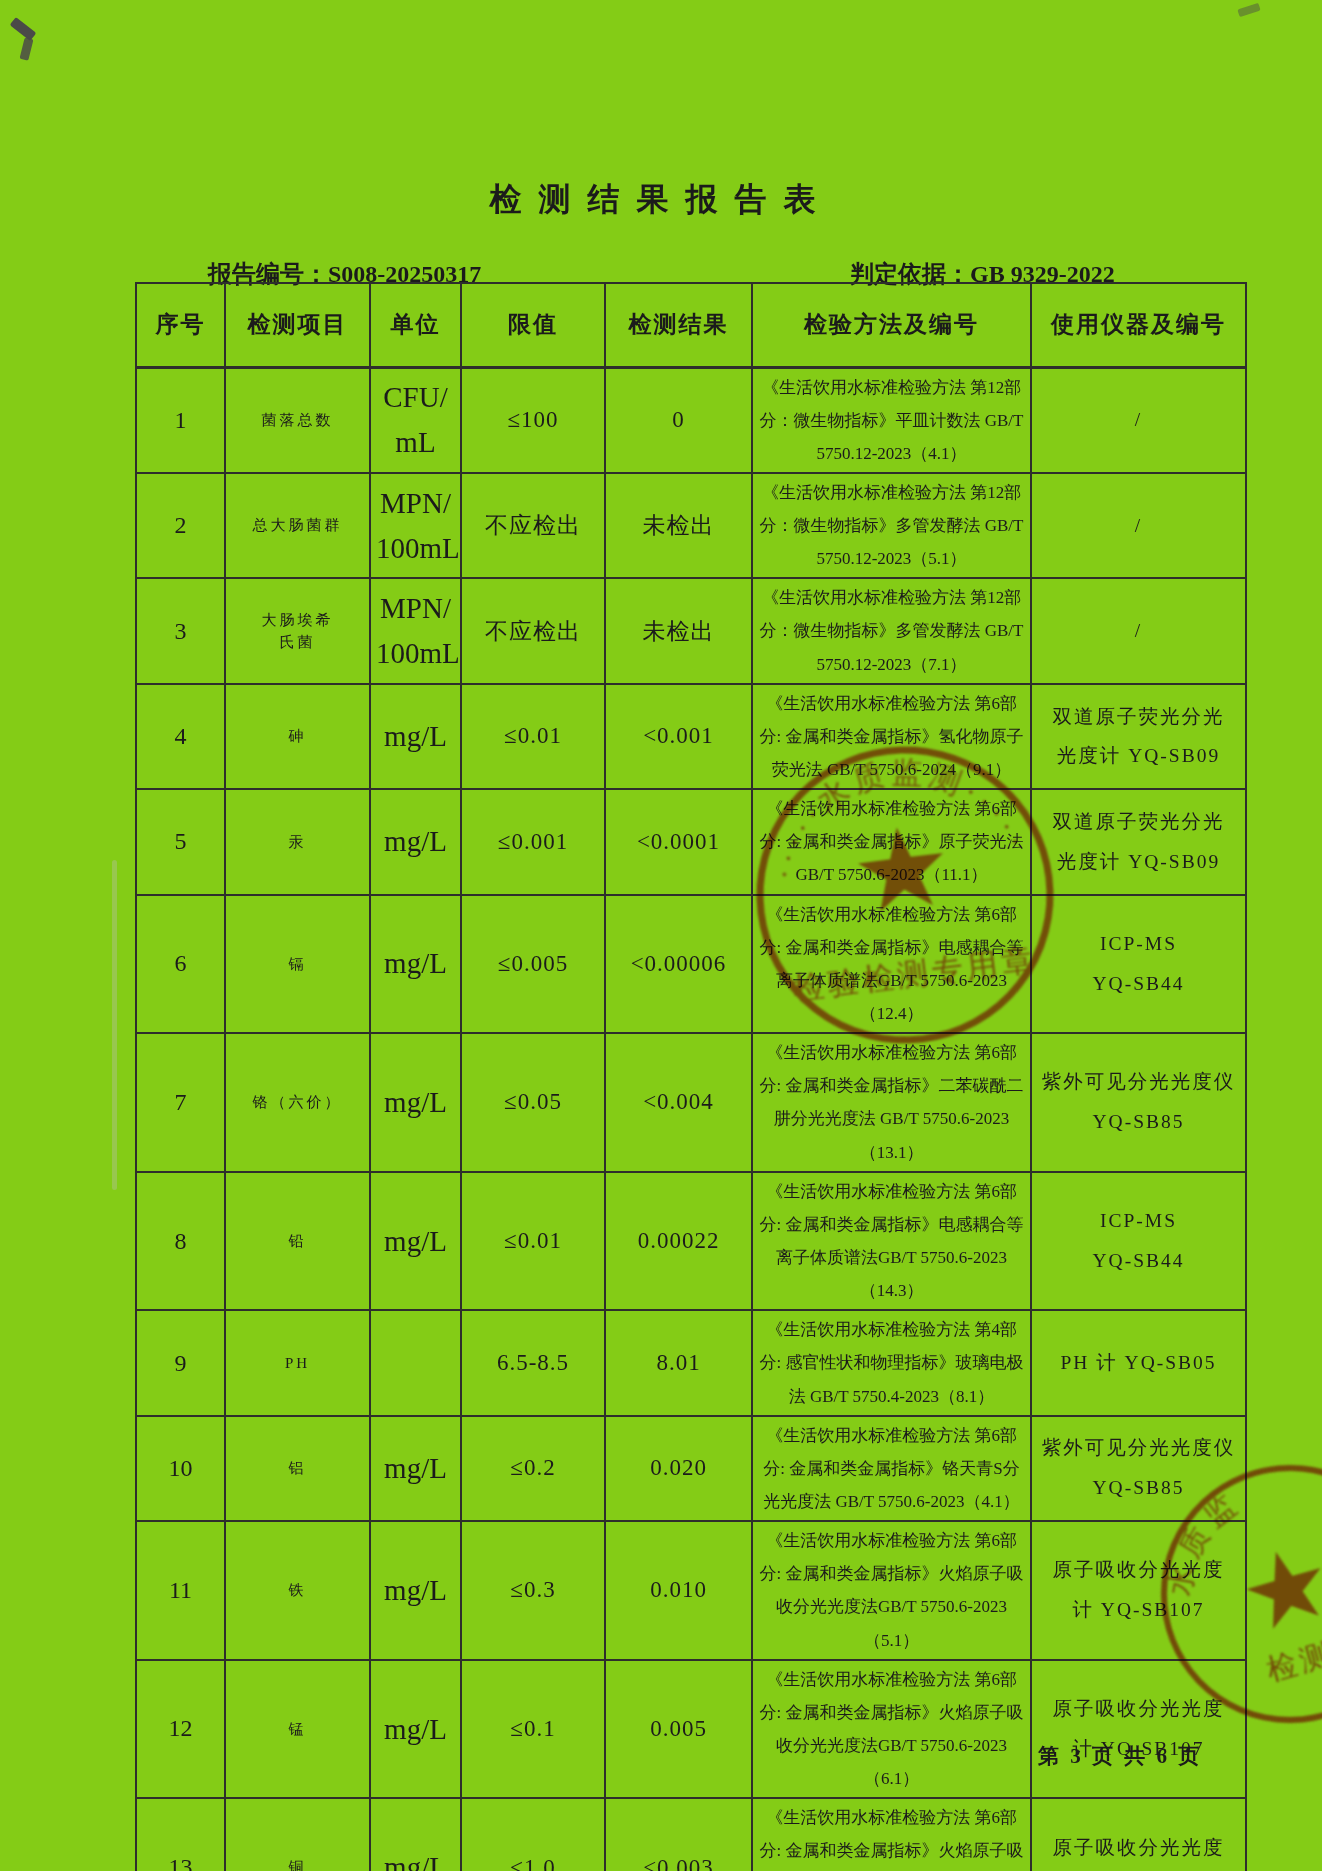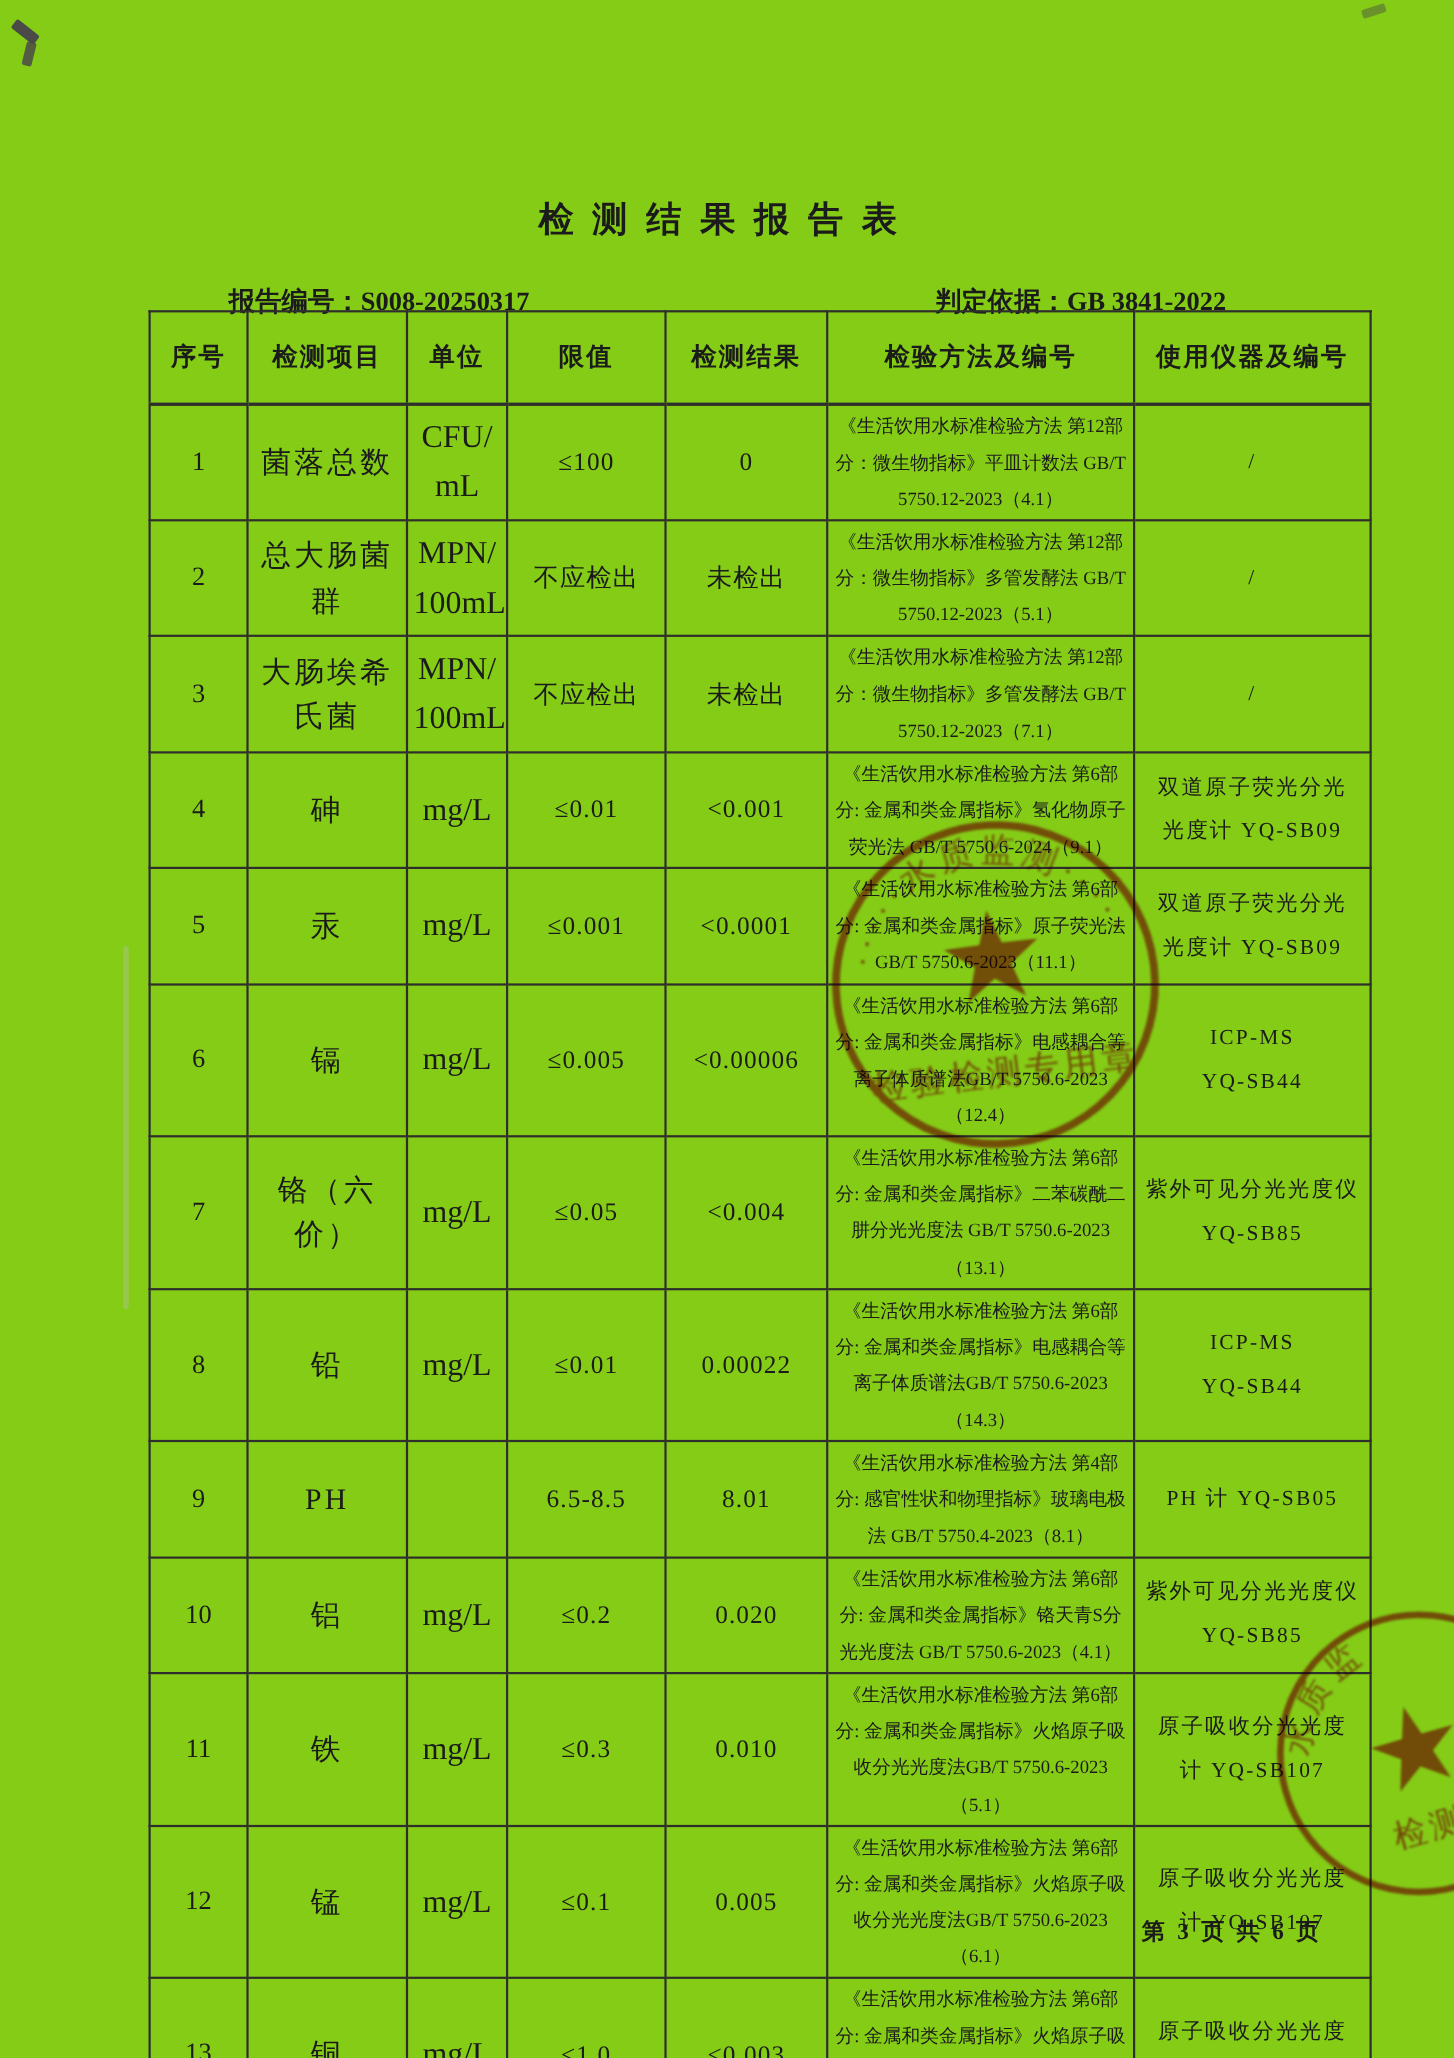--- a/index.html
+++ b/index.html
@@ -28,21 +28,21 @@
     border-collapse:collapse;table-layout:fixed;
   }
   table.results th,table.results td{
     border:2px solid #2e2e2c;text-align:center;vertical-align:middle;
     padding:2px 5px;overflow:hidden;
   }
   table.results thead tr{height:84px;}
   table.results tbody tr{height:105px;}
   table.results th{font-size:23px;font-weight:bold;letter-spacing:2px;border-bottom-width:3px;}
   td.c-no{font-size:24px;}
-  td.c-item{font-size:27px;letter-spacing:3px;white-space:pre-line;line-height:1.5;}
+  td.c-item{font-size:15px;letter-spacing:3px;white-space:pre-line;line-height:1.5;}
   td.c-unit{font-size:29px;white-space:pre-line;line-height:1.55;}
   td.c-limit{font-size:23px;letter-spacing:1px;}
   td.c-result{font-size:23px;letter-spacing:1px;}
   td.c-method{font-size:17px;line-height:1.95;padding:4px 7px;margin-top:48px;}
   td.c-instr{font-size:19.5px;letter-spacing:2px;white-space:pre-line;line-height:2.05;}
 
   .footer{
     position:absolute;left:1038px;top:1742px;font-size:21px;letter-spacing:3px;
     font-weight:bold;white-space:nowrap;
   }
@@ -55,21 +55,21 @@
 
   <div class="artifact a1"></div>
   <div class="artifact a2"></div>
   <div class="artifact a3"></div>
   <div class="smudge"></div>
 
   <div class="title">检测结果报告表</div>
 
   <div class="meta">
     <div class="report-no"><span>报告编号：</span><span>S008-20250317</span></div>
-    <div class="basis"><span>判定依据：</span><span>GB 3841-2022</span></div>
+    <div class="basis"><span>判定依据：</span><span>GB 9329-2022</span></div>
   </div>
 
   <table class="results">
     <colgroup>
       <col style="width:89px">
         <col style="width:145px">
         <col style="width:91px">
       <col style="width:144px">
         <col style="width:147px">
         <col style="width:279px">

